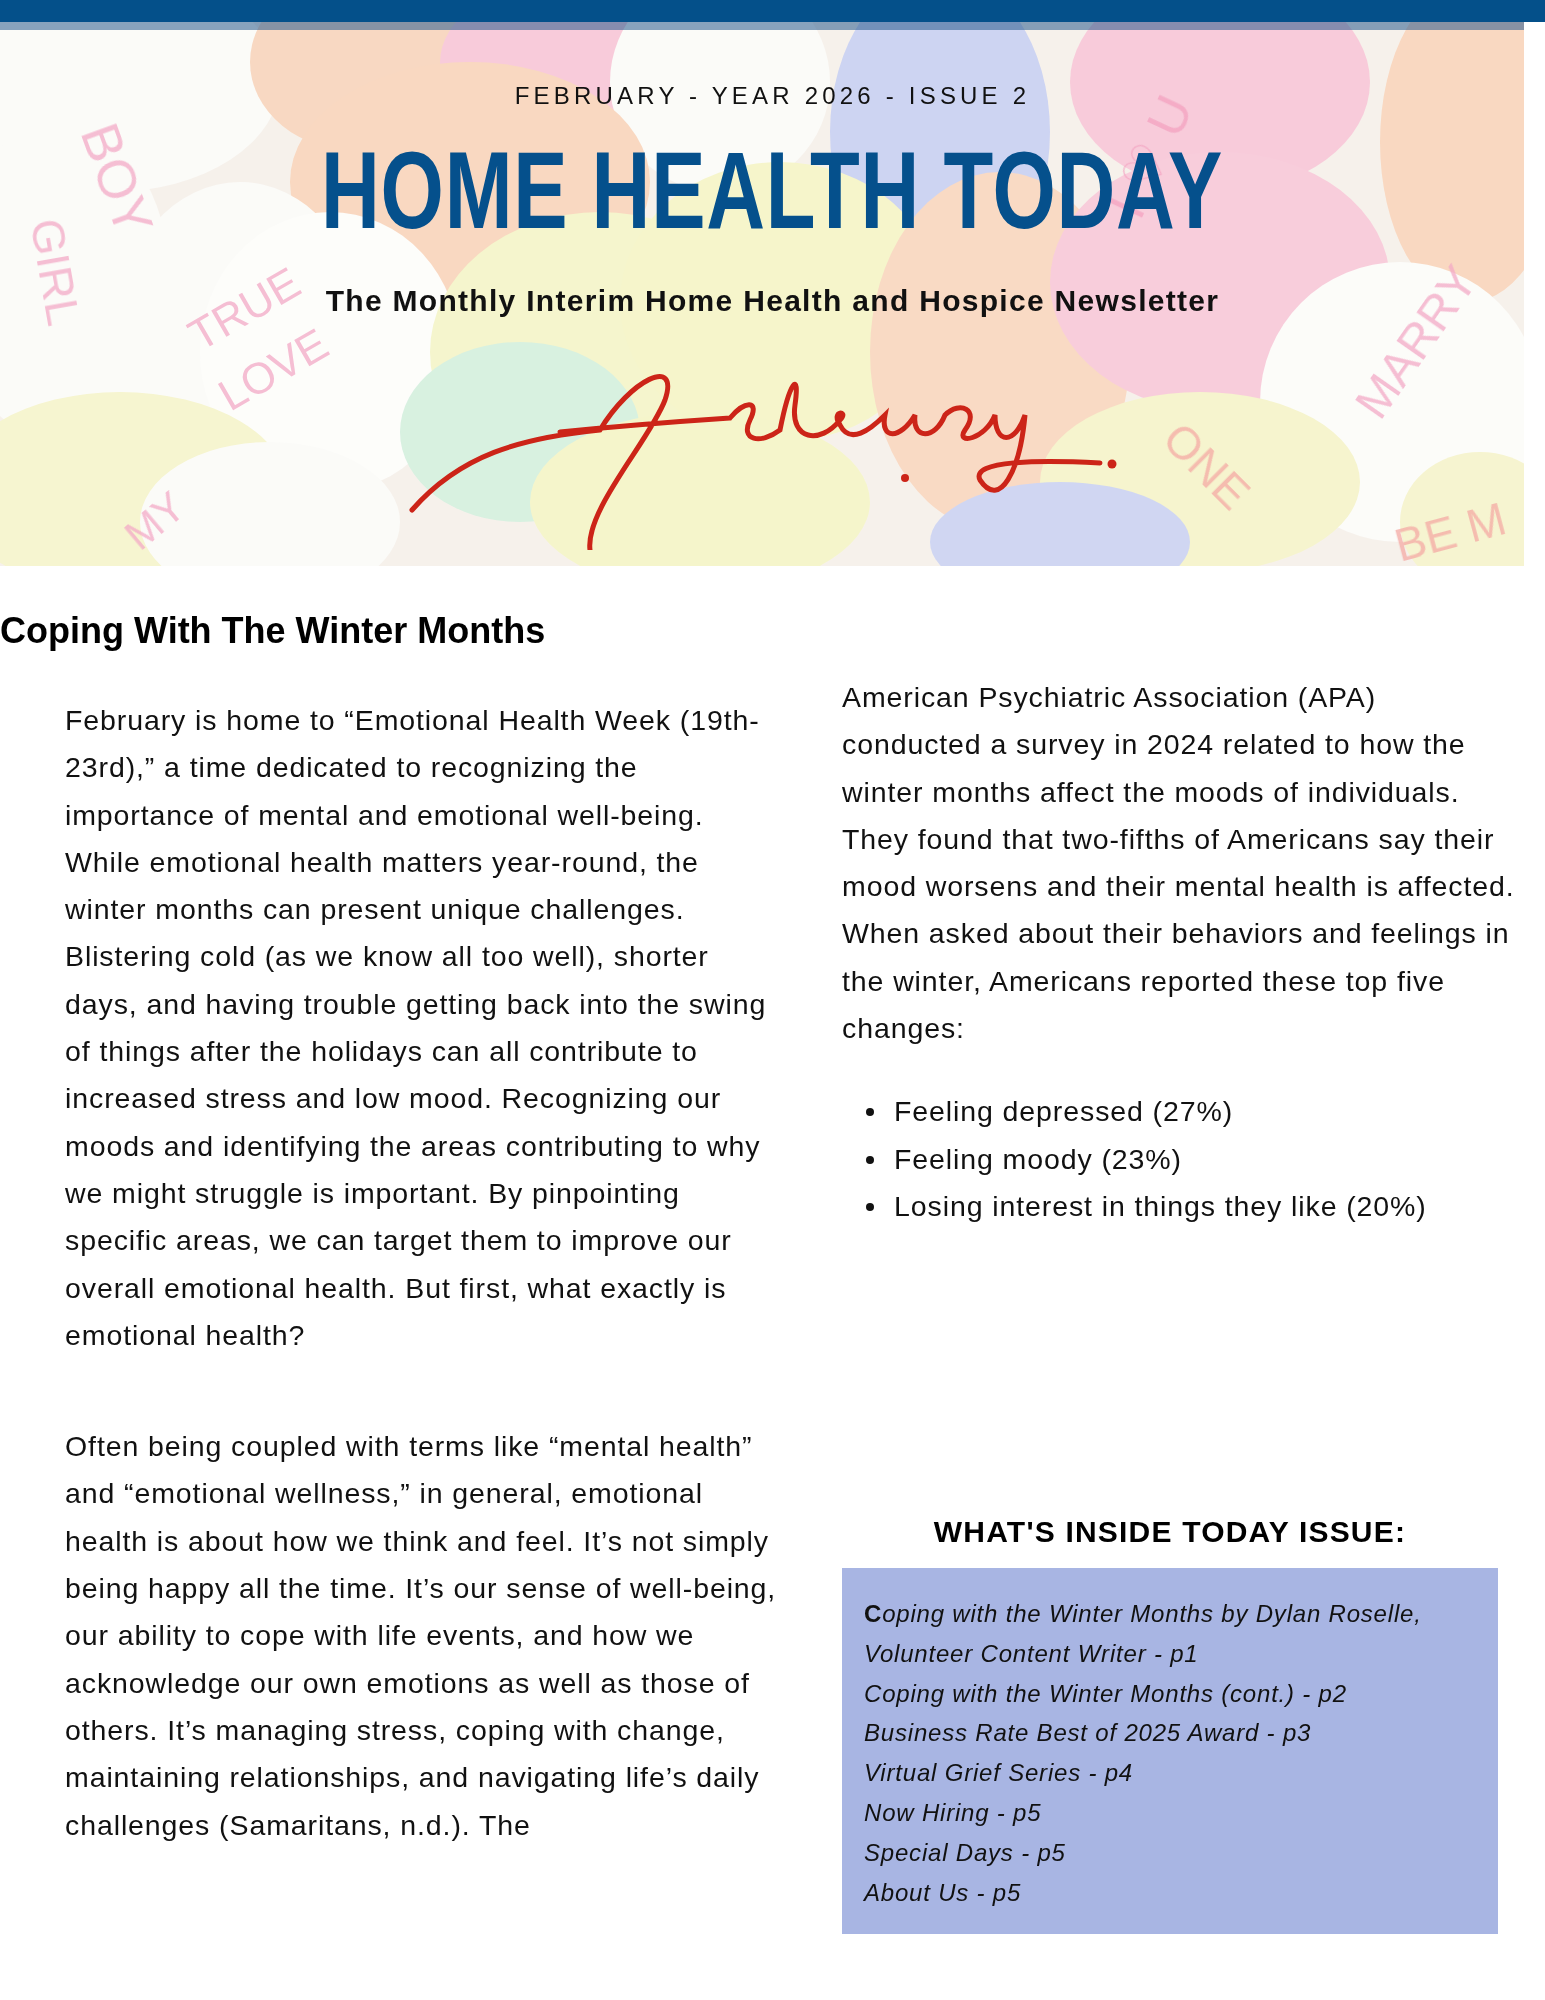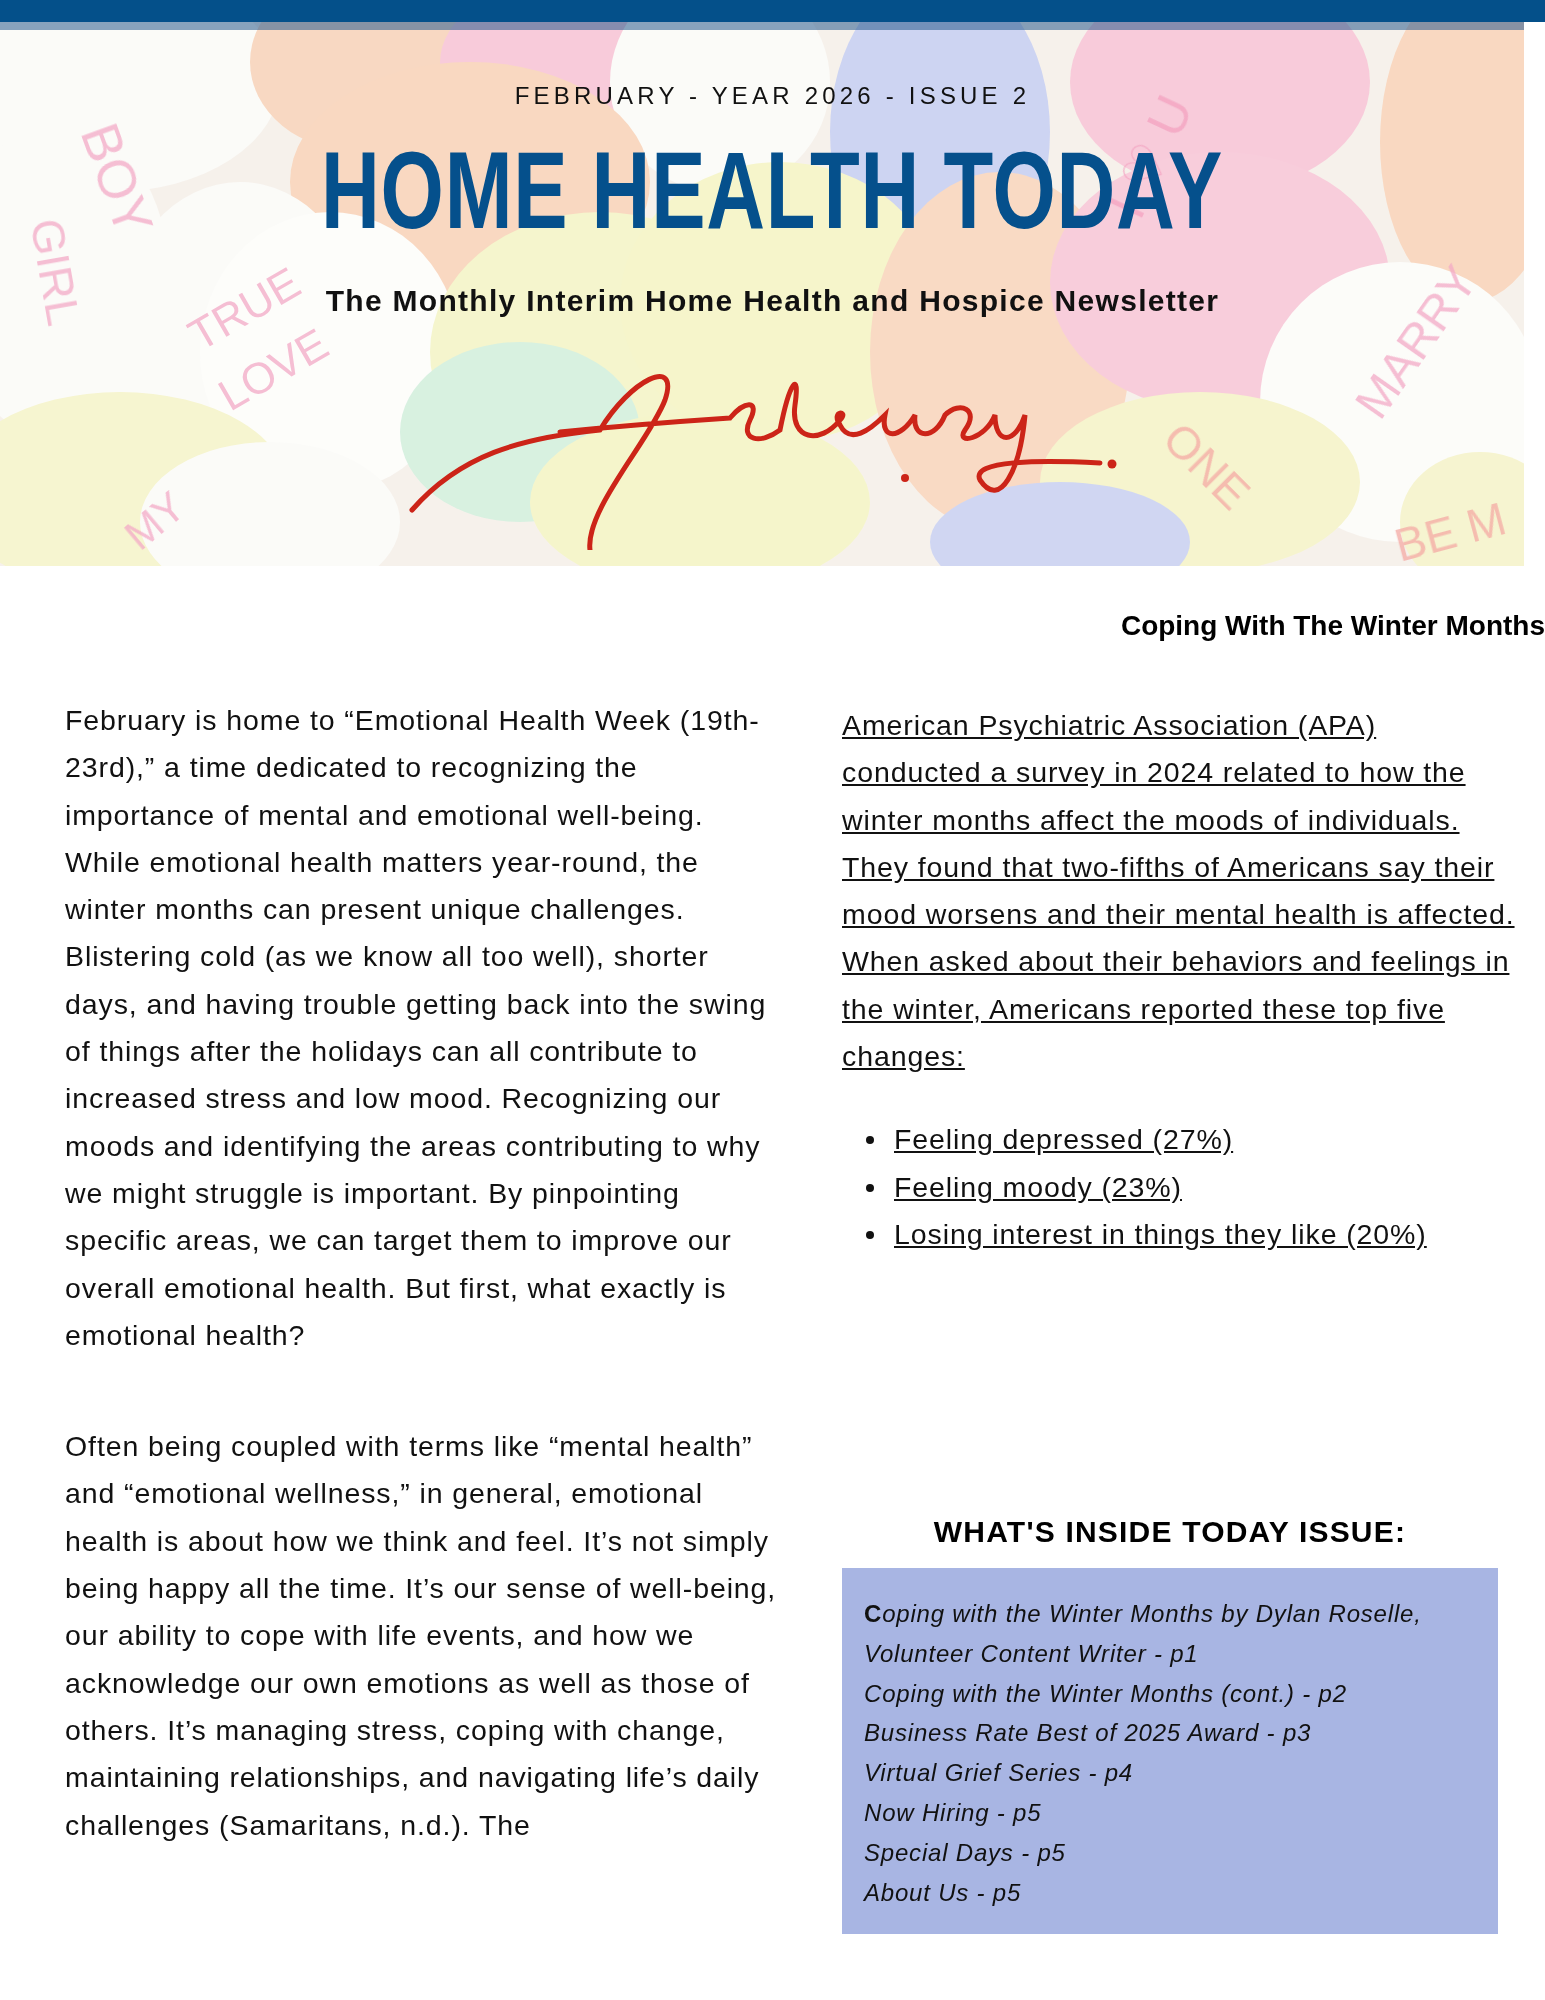--- a/index.html
+++ b/index.html
@@ -12,27 +12,27 @@
   .hero svg.candies { position: absolute; left: 0; top: 0; }
   .hero-wash { position: absolute; inset: 0; background: rgba(255,255,255,0.28); z-index: 1; }
 
   .issue-line { position: absolute; left: 0; width: 1545px; top: 82px; text-align: center; font-size: 24px; letter-spacing: 4.2px; color: #111; z-index: 4; }
   .masthead { position: absolute; left: 0; width: 1545px; top: 135px; text-align: center; z-index: 4;
     font-family: "Liberation Sans", sans-serif; font-weight: 700; font-size: 110px; line-height: 110px; color: #05508c;
     transform: scaleX(0.74); transform-origin: 771px 0; letter-spacing: 1px; }
   .subtitle { position: absolute; left: 0; width: 1545px; top: 284px; text-align: center; font-weight: 700; font-size: 30px; letter-spacing: 1.3px; color: #111; z-index: 4; }
   .script { position: absolute; left: 400px; top: 360px; width: 720px; height: 190px; z-index: 4; }
 
-  .article-title { position: absolute; left: 0; width: 1545px; top: 610px; text-align: right; font-weight: 700; font-size: 28px; color: #000; }
+  .article-title { position: absolute; left: 0; width: 1545px; top: 610px; text-align: left; font-weight: 700; font-size: 36px; color: #000; }
 
   .col { position: absolute; font-size: 28.5px; line-height: 47.3px; letter-spacing: 0.9px; color: #111; }
   .col p { margin: 0; }
   .col-left { left: 65px; top: 697px; width: 720px; }
   .col-left p + p { margin-top: 64px; }
-  .col-right { left: 842px; top: 702px; width: 680px; text-decoration: underline; }
+  .col-right { left: 842px; top: 674px; width: 680px; }
 
   .bullets { list-style: none; margin: 36px 0 0 0; padding: 0; }
   .bullets li { position: relative; padding-left: 52px; line-height: 47.3px; }
   .bullets li .dot { position: absolute; left: 24px; top: 20px; width: 8px; height: 8px; border-radius: 50%; background: #111; }
 
   .inside-title { position: absolute; left: 842px; width: 656px; top: 1515px; text-align: center; font-weight: 700; font-size: 30px; letter-spacing: 1.2px; color: #000; }
   .inside-box { position: absolute; left: 842px; top: 1568px; width: 656px; height: 366px; background: #a8b5e3; box-sizing: border-box; padding: 26px 20px 16px 22px; }
   .inside-box .item { font-style: italic; font-size: 24px; line-height: 39.8px; letter-spacing: 0.8px; color: #111; }
   .inside-box .lead { font-style: normal; font-weight: 700; }
 </style>

